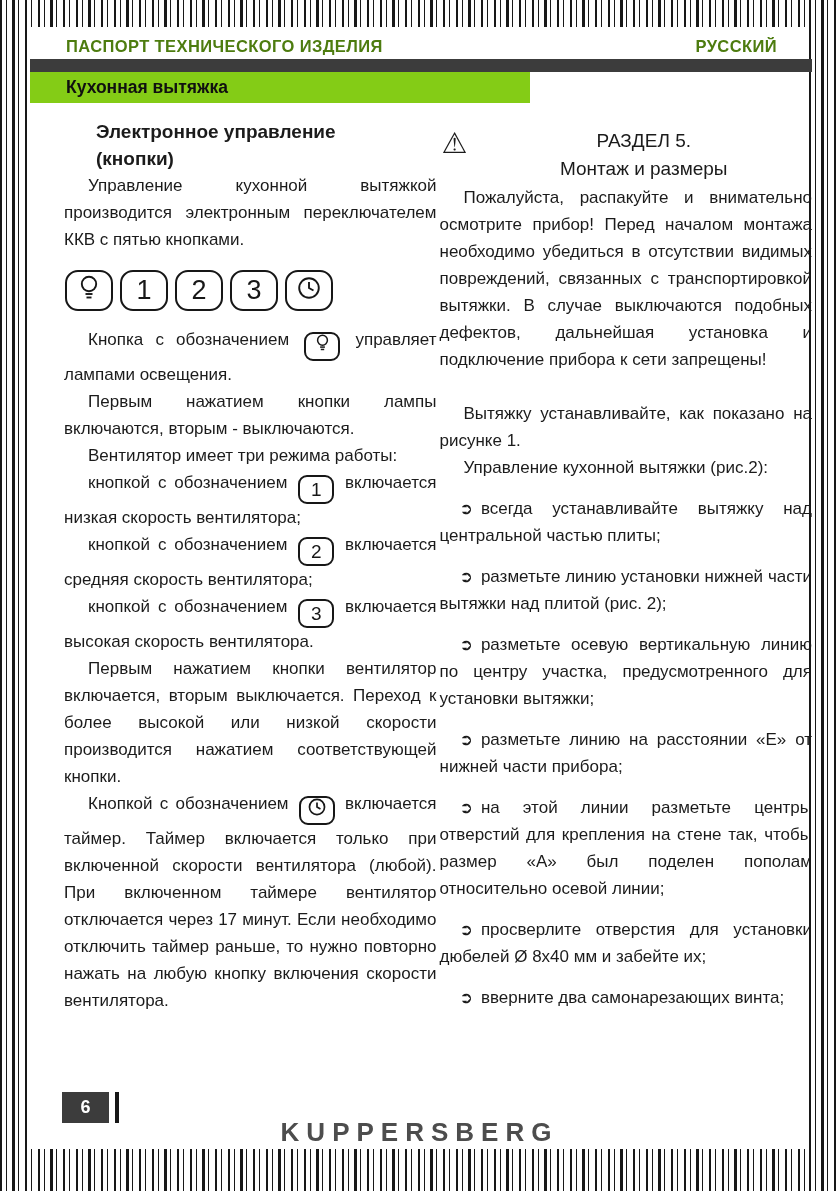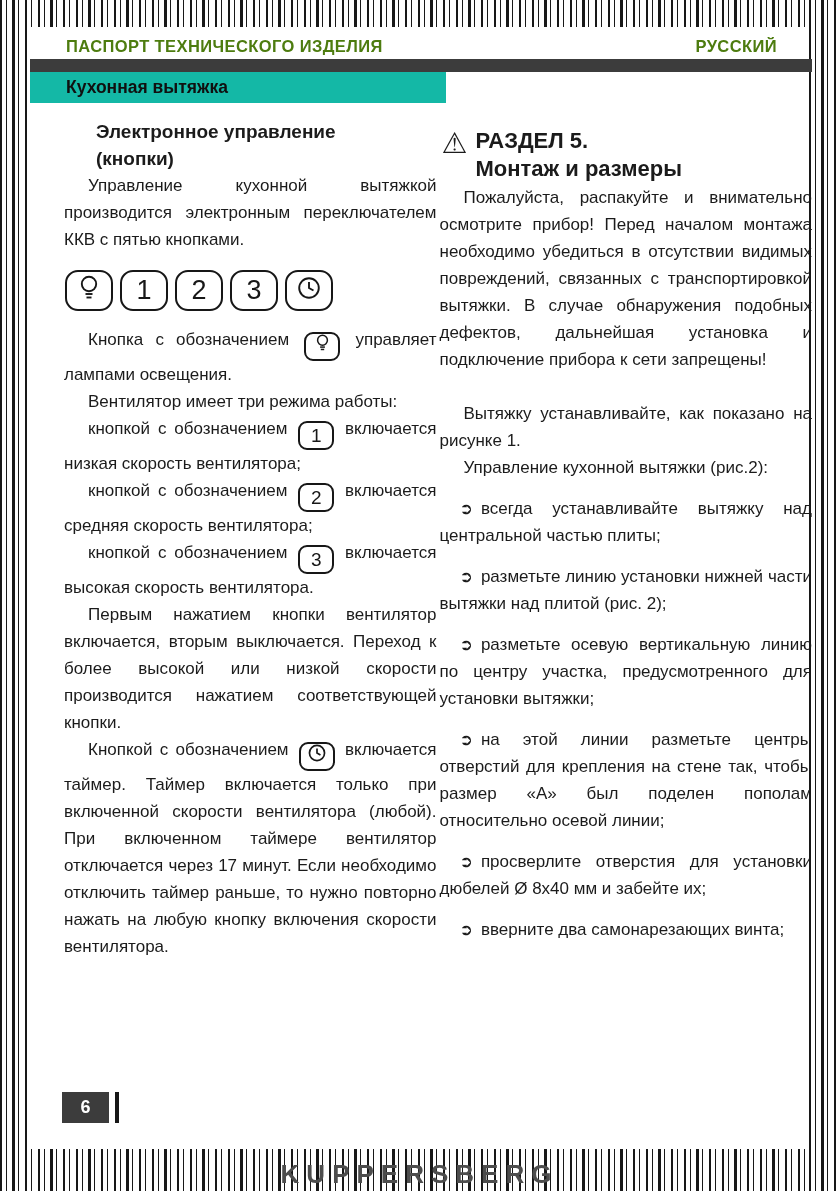--- a/index.html
+++ b/index.html
@@ -29,22 +29,22 @@
 
   .header {
     position:absolute; top:37px; left:66px; right:62px;
     display:flex; justify-content:space-between;
     font-weight:bold; font-size:16.5px; color:#4d7c0f; letter-spacing:0.4px;
   }
   .header-rule {
     position:absolute; top:59px; left:30px; right:27px; height:13px; background:#3c3c3c;
   }
   .section-bar {
-    position:absolute; top:72px; left:30px; width:416px; height:31px;
-    background:#14b8a6; display:flex; align-items:center;
+    position:absolute; top:72px; left:30px; width:500px; height:31px;
+    background:#84cc16; display:flex; align-items:center;
     padding-left:36px; box-sizing:border-box;
     font-weight:bold; font-size:17.5px; color:#101010;
   }
 
   .columns {
     position:absolute; top:118px; left:64px; right:27px;
     display:grid; grid-template-columns:1fr 1fr; column-gap:3px;
     font-size:17px; line-height:27px; text-align:justify;
   }
   .col p { margin:0; }
@@ -62,34 +62,34 @@
   }
   .ikey {
     display:inline-flex; align-items:center; justify-content:center;
     width:36px; height:29px; box-sizing:border-box;
     border:2px solid #171717; border-radius:9px;
     margin:0 3px; vertical-align:-8px;
     font-size:19px; color:#171717; text-indent:0;
   }
   .sec5 { display:flex; align-items:flex-start; margin:9px 0 1px; }
   .warn-glyph { font-size:29px; line-height:32px; margin:0 8px 0 2px; color:#1b1b1b; }
-  .sec5-titles { flex:1; text-align:left; font-weight:bold; font-size:22px; line-height:28px; }
+  .sec5-titles { flex:1; text-align:center; font-weight:normal; font-size:19px; line-height:28px; }
   .gap-top { margin-top:27px !important; }
   .bullet { text-indent:20px; margin:14px 0 !important; }
   .b-icon { margin-right:8px; font-size:16px; }
 
   .pagenum-row { position:absolute; left:62px; top:1092px; display:flex; align-items:center; gap:6px; }
   .pagenum {
     width:47px; height:31px; background:#3c3c3c; color:#ffffff;
     font-size:18px; font-weight:bold;
     display:flex; align-items:center; justify-content:center;
   }
   .pagenum-accent { width:4px; height:31px; background:#171717; }
   .brand {
-    position:absolute; left:0; right:0; top:1159px;
+    position:absolute; left:0; right:0; top:1117px;
     text-align:center; font-size:26px; font-weight:bold;
     letter-spacing:7px; color:#4d4d4d;
   }
 </style>
 </head>
 <body>
 
 <div class="page">
 
   <div class="stripe stripe-top"></div>
@@ -141,20 +141,21 @@
       </div>
 
       <p class="indent"><span>Кнопка с обозначением </span><span class="ikey">
             <span><svg width="15" height="20" viewBox="0 0 22 28">
                 <circle cx="11" cy="10" r="7.2" fill="none" stroke="#171717" stroke-width="2.2"></circle>
                 <line x1="7.5" y1="20" x2="14.5" y2="20" stroke="#171717" stroke-width="2.2"></line>
                 <line x1="8.5" y1="23.5" x2="13.5" y2="23.5" stroke="#171717" stroke-width="2.2"></line>
               </svg></span>
           </span><span> управляет лампами освещения.</span></p>
 
+      <p class="indent">Первым нажатием кнопки лампы включаются, вторым - выключаются.</p>
       <p class="indent">Вентилятор имеет три режима работы:</p>
 
       <p class="indent"><span>кнопкой с обозначением </span><span class="ikey">
             <span>1</span>
           </span><span> включается низкая скорость вентилятора;</span></p>
 
       <p class="indent"><span>кнопкой с обозначением </span><span class="ikey">
             <span>2</span>
           </span><span> включается средняя скорость вентилятора;</span></p>
 
@@ -175,27 +176,28 @@
     <div class="col">
 
       <div class="sec5">
         <span class="warn-glyph">⚠</span>
         <div class="sec5-titles">
           <span>РАЗДЕЛ 5.</span><br>
           <span>Монтаж и размеры</span>
         </div>
       </div>
 
-      <p class="indent">Пожалуйста, распакуйте и внимательно осмотрите прибор! Перед началом монтажа необходимо убедиться в отсутствии видимых повреждений, связанных с транспортировкой вытяжки. В случае обнаружения подобных дефектов, дальнейшая установка и подключение прибора к сети запрещены!</p>
+      <p class="indent">Пожалуйста, распакуйте и внимательно осмотрите прибор! Перед началом монтажа необходимо убедиться в отсутствии видимых повреждений, связанных с транспортировкой вытяжки. В случае выключаются подобных дефектов, дальнейшая установка и подключение прибора к сети запрещены!</p>
       <p class="indent gap-top">Вытяжку устанавливайте, как показано на рисунке 1.</p>
       <p class="indent">Управление кухонной вытяжки (рис.2):</p>
 
       <p class="bullet"><span class="b-icon">➲</span><span>всегда устанавливайте вытяжку над центральной частью плиты;</span></p>
       <p class="bullet"><span class="b-icon">➲</span><span>разметьте линию установки нижней части вытяжки над плитой (рис. 2);</span></p>
       <p class="bullet"><span class="b-icon">➲</span><span>разметьте осевую вертикальную линию по центру участка, предусмотренного для установки вытяжки;</span></p>
+      <p class="bullet"><span class="b-icon">➲</span><span>разметьте линию на расстоянии «Е» от нижней части прибора;</span></p>
       <p class="bullet"><span class="b-icon">➲</span><span>на этой линии разметьте центры отверстий для крепления на стене так, чтобы размер «А» был поделен пополам относительно осевой линии;</span></p>
       <p class="bullet"><span class="b-icon">➲</span><span>просверлите отверстия для установки дюбелей Ø 8х40 мм и забейте их;</span></p>
       <p class="bullet"><span class="b-icon">➲</span><span>вверните два самонарезающих винта;</span></p>
     </div>
   </div>
 
   <div class="pagenum-row">
     <div class="pagenum">6</div>
     <div class="pagenum-accent"></div>
   </div>

